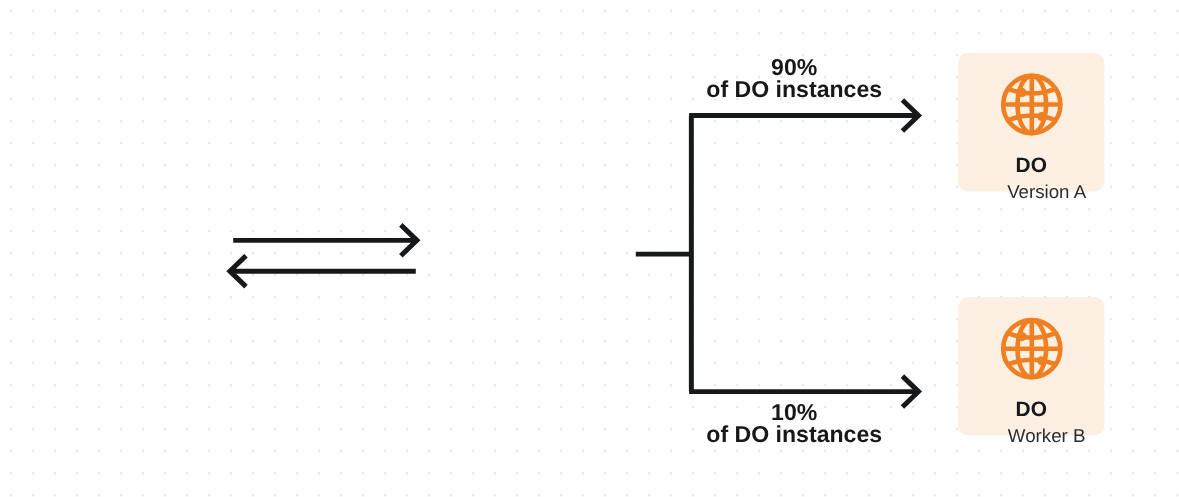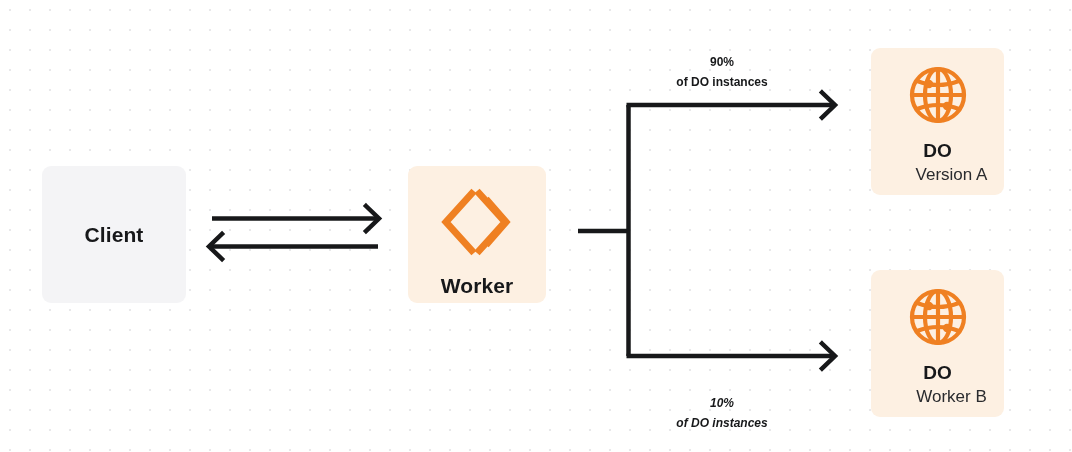--- a/index.html
+++ b/index.html
@@ -63,21 +63,21 @@
     font-size: 21px;
     font-weight: 700;
     color: #17181a;
     margin-top: 16px;
     letter-spacing: .1px;
   }
 
   .node-do {
     left: 871px;
     width: 133px;
-    height: 147px;
+    height: 126px;
     background: #fdf0e2;
     justify-content: flex-start;
     padding-top: 16px;
   }
   #node-do-a { top: 48px; }
   #node-do-b { top: 270px; }
   .do-icon { width: 62px; height: 62px; display:block; }
   .do-title {
     font-size: 19px;
     font-weight: 700;
@@ -98,28 +98,28 @@
     left: 0; top: 0;
     width: 1072px;
     height: 452px;
     overflow: visible;
   }
 
   
   .edge-label {
     position: absolute;
     text-align: center;
-    font-size: 12px;
+    font-size: 21px;
     font-weight: 700;
     color: #17181a;
     line-height: 20px;
     white-space: nowrap;
   }
   #label-top    { left: 608px; top: 52px;  width: 228px; }
-  #label-bottom { left: 608px; top: 393px; width: 228px; font-style: italic; }
+  #label-bottom { left: 608px; top: 366px; width: 228px; }
 </style>
 </head>
 <body>
 
 <div id="canvas">
 
   <svg id="links" viewBox="0 0 1072 452" width="1072" height="452" xmlns="http://www.w3.org/2000/svg">
 
     <g>
       <line x1="212" y1="218.5" x2="376" y2="218.5" stroke="#17181a" stroke-width="4.5" stroke-linecap="butt"></line>
@@ -140,37 +140,21 @@
       <path d="M 626.5 105 L 832 105" fill="none" stroke="#17181a" stroke-width="4.5" stroke-linecap="butt"></path>
       <polyline points="822,92.5 835,105 822,117.5" fill="none" stroke="#17181a" stroke-width="4.5" stroke-linecap="square" stroke-linejoin="miter"></polyline>
     </g>
 
     <g>
       <path d="M 626.5 356 L 832 356" fill="none" stroke="#17181a" stroke-width="4.5" stroke-linecap="butt"></path>
       <polyline points="822,343.5 835,356 822,368.5" fill="none" stroke="#17181a" stroke-width="4.5" stroke-linecap="square" stroke-linejoin="miter"></polyline>
     </g>
   </svg>
 
-  <div class="node" id="node-client">
-    <span class="client-label">Client</span>
-  </div>
-
-  <div class="node" id="node-worker">
-    <span>
-      <svg class="worker-icon" viewBox="0 0 78 72" xmlns="http://www.w3.org/2000/svg">
-
-        <polyline points="36,5 8,36 36,67" fill="none" stroke="#ef8022" stroke-width="7" stroke-linecap="butt" stroke-linejoin="miter"></polyline>
-
-        <polyline points="39,5 67,36 39,67" fill="none" stroke="#ef8022" stroke-width="7" stroke-linecap="butt" stroke-linejoin="miter"></polyline>
-
-        <polyline points="48,13 68,36 48,59" fill="none" stroke="#ef8022" stroke-width="7" stroke-linecap="butt" stroke-linejoin="miter"></polyline>
-      </svg>
-    </span>
-    <span class="worker-label">Worker</span>
-  </div>
+
 
   <div class="node node-do" id="node-do-a">
     <span>
       <svg class="do-icon" viewBox="0 0 62 62" xmlns="http://www.w3.org/2000/svg">
         <g fill="none" stroke="#ef8022" stroke-width="4.2">
           <circle cx="31" cy="31" r="26"></circle>
           <line x1="31" y1="5" x2="31" y2="57"></line>
           <line x1="6" y1="31" x2="56" y2="31"></line>
           <ellipse cx="31" cy="31" rx="13" ry="26"></ellipse>
           <path d="M 10 17 Q 31 25 52 17"></path>

